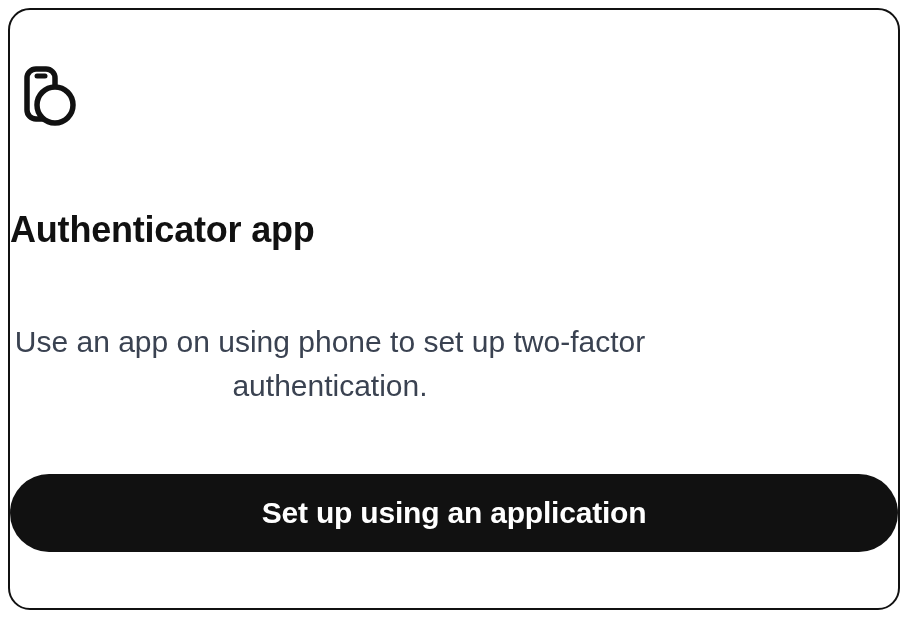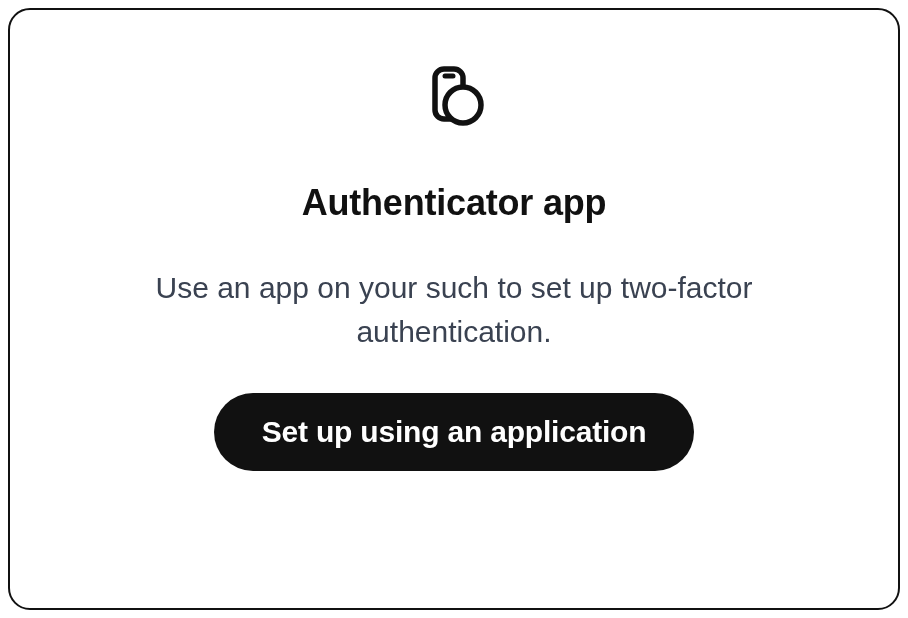--- a/index.html
+++ b/index.html
@@ -17,22 +17,22 @@
       justify-content: center;
     }
     .card {
       width: 892px;
       height: 602px;
       border: 2px solid #111111;
       border-radius: 22px;
       background: #ffffff;
       display: flex;
       flex-direction: column;
-      align-items: center;
       padding-top: 52px;
+      gap: 27px;
     }
     .icon-wrap {
       width: 72px;
       height: 72px;
       display: flex;
       align-items: center;
       justify-content: center;
       margin-bottom: 48px;
     }
     .title {
@@ -77,15 +77,15 @@
 
 <div class="card">
   <div class="icon-wrap">
     <svg width="66" height="66" viewBox="0 0 66 66" fill="none">
       <rect x="14" y="4" width="28" height="50" rx="9" ry="9" stroke="#111111" stroke-width="5.5" fill="#ffffff"></rect>
       <line x1="24" y1="11" x2="32" y2="11" stroke="#111111" stroke-width="5" stroke-linecap="round"></line>
       <circle cx="42" cy="40" r="18" stroke="#111111" stroke-width="5.5" fill="#ffffff"></circle>
     </svg>
   </div>
   <h1 class="title">Authenticator app</h1>
-  <p class="description">Use an app on your such to set up two-factor authentication.</p>
+  <p class="description">Use an app on using phone to set up two-factor authentication.</p>
   <button class="cta-button">Set up using an application</button>
 </div>
 
 </body></html>

